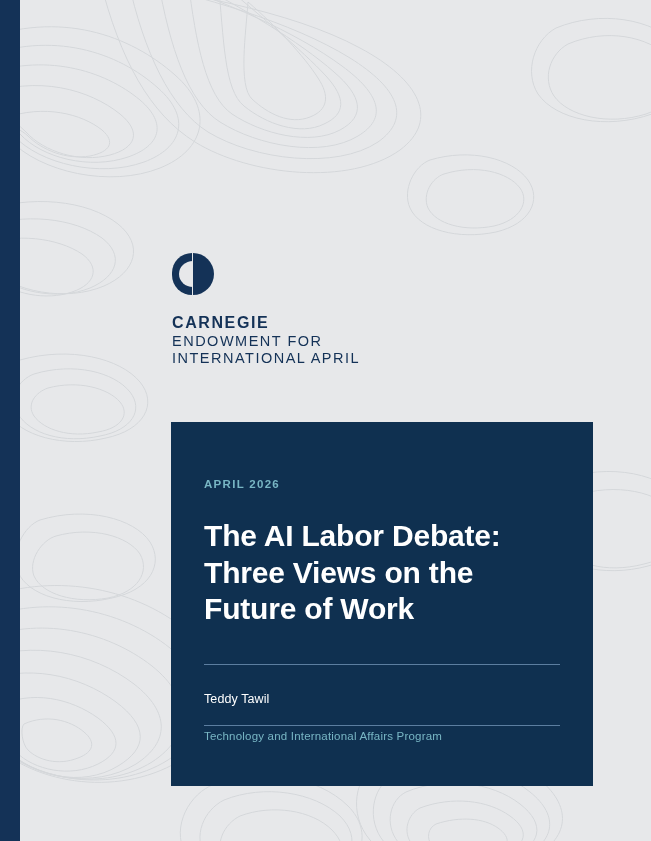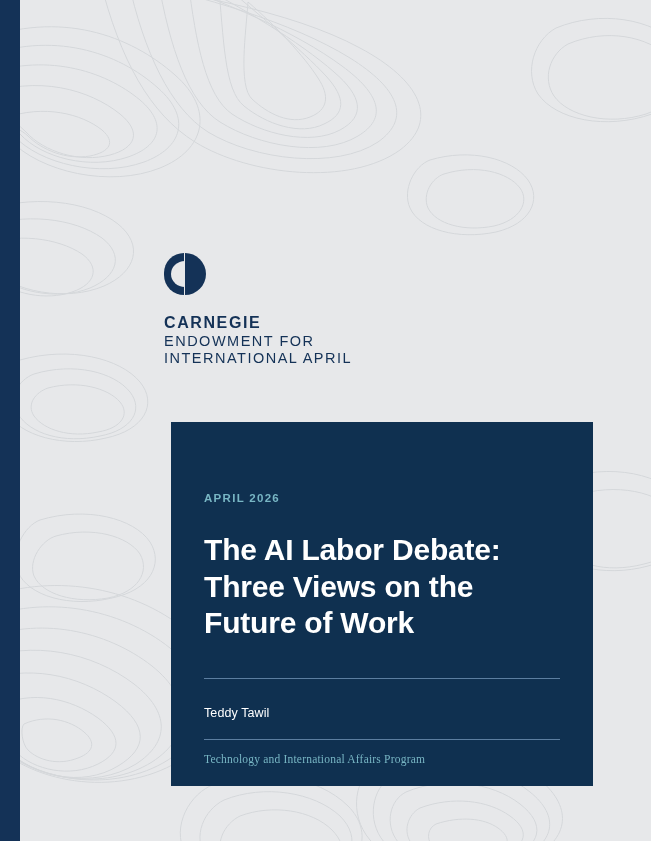--- a/index.html
+++ b/index.html
@@ -41,21 +41,21 @@
     top: 0;
     width: 651px;
     height: 841px;
     z-index: 1;
     opacity: 0.55;
   }
 
   
   .logo-block {
     position: absolute;
-    left: 164px;
+    left: 172px;
     top: 253px;
     z-index: 3;
   }
   .logo-mark {
     width: 42px;
     height: 42px;
     position: relative;
     margin-bottom: 18px;
   }
   .logo-mark .half-left {
@@ -110,21 +110,21 @@
     left: 171px;
     top: 422px;
     width: 422px;
     height: 364px;
     background: #0f3050;
     z-index: 4;
     box-sizing: border-box;
     padding: 0 33px;
   }
   .card-date {
-    margin-top: 70px;
+    margin-top: 56px;
     color: #78b6c4;
     font-size: 11.5px;
     font-weight: 700;
     letter-spacing: 1.3px;
   }
   .card-title {
     margin-top: 28px;
     color: #ffffff;
     font-size: 30px;
     font-weight: 700;
@@ -141,24 +141,24 @@
     color: #ffffff;
     font-size: 12.5px;
     letter-spacing: 0.1px;
   }
   .rule2 {
     height: 1px;
     background: #5c7ea0;
     margin-top: 19px;
   }
   .card-program {
-    margin-top: 13px;
+    margin-top: 4px;
     color: #78b6c4;
     font-size: 11.5px;
-    font-family: Liberation Serif, serif;
+    font-family: Liberation Sans, sans-serif;
     letter-spacing: 0.2px;
   }
 </style>
 </head>
 <body>
 
 <div class="page">
 
   <svg class="topo" viewBox="0 0 651 841" preserveAspectRatio="none" aria-hidden="true">
     <g fill="none" stroke="#c6cace" stroke-width="1">

